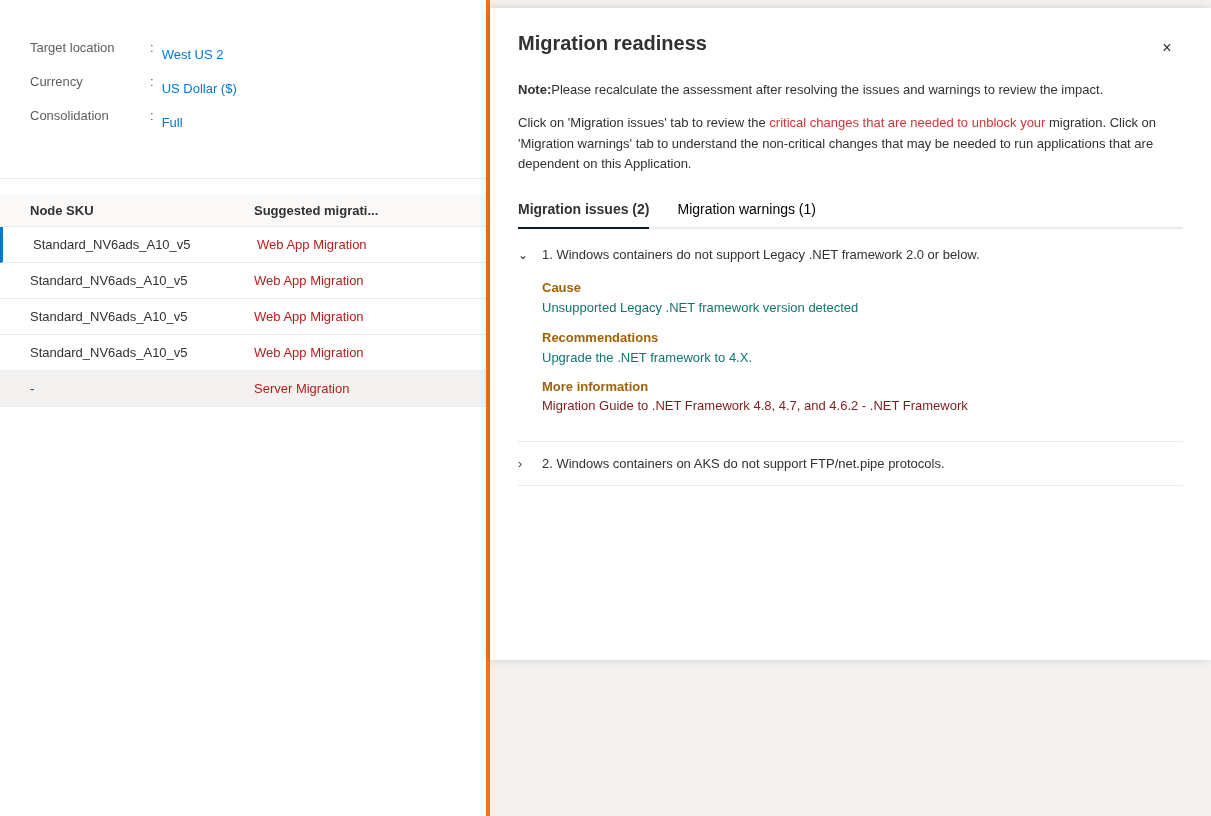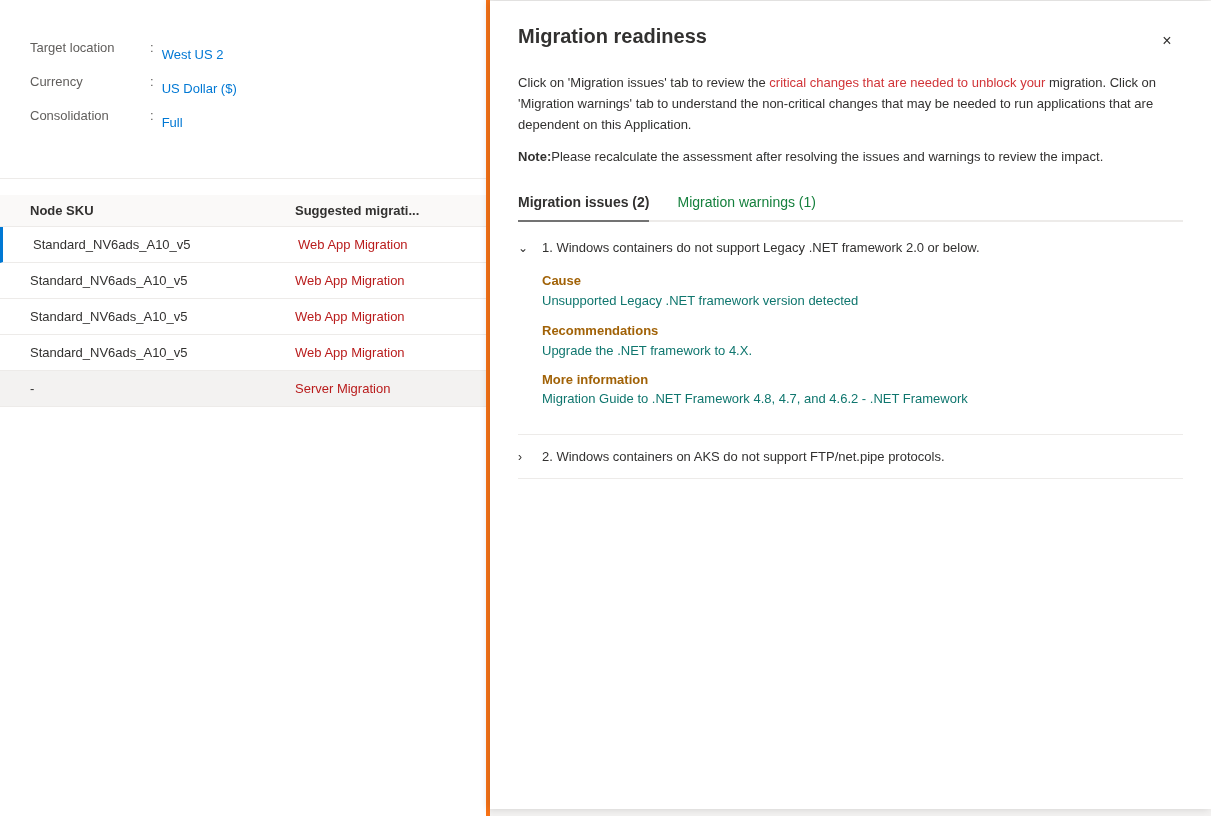--- a/index.html
+++ b/index.html
@@ -64,21 +64,21 @@
     .table-header {
       display: flex;
       padding: 8px 30px;
       border-bottom: 1px solid #edebe9;
       font-size: 13px;
       font-weight: 600;
       color: #323130;
       background: #faf9f8;
     }
 
-    .col-node { width: 265px; }
+    .col-node { width: 224px; }
     .col-migration { flex: 1; }
 
     .table-row {
       display: flex;
       padding: 10px 30px;
       border-bottom: 1px solid #edebe9;
       font-size: 13px;
       align-items: center;
     }
 
@@ -95,23 +95,23 @@
       cursor: pointer;
     }
 
     .row-accent {
       border-left: 3px solid #0078d4;
     }
 
     
     .right-panel {
       position: absolute;
-      left: 490px; top: 1px;
+      left: 490px; top: 8px;
       width: 721px;
-      height: 808px;
+      height: 652px;
       background: #ffffff;
       box-shadow: -2px 0 8px rgba(0,0,0,0.15);
       display: flex;
       flex-direction: column;
       overflow: hidden;
     }
 
     .panel-header {
       display: flex;
       justify-content: space-between;
@@ -167,30 +167,30 @@
       border-bottom: 2px solid #edebe9;
       margin-top: 16px;
       flex-shrink: 0;
     }
 
     .tab {
       padding: 10px 0;
       margin-right: 28px;
       cursor: pointer;
       font-size: 14px;
-      color: #15803d;
+      color: #000000;
       border-bottom: 2px solid transparent;
       margin-bottom: -2px;
       white-space: nowrap;
     }
 
     .tab.active {
       color: #323130;
       font-weight: 600;
-      border-bottom: 2px solid #737373;
+      border-bottom: 2px solid #0f172a;
     }
 
     
     .issues-list {
       margin-top: 4px;
     }
 
     .issue-item {
       border-bottom: 1px solid #edebe9;
     }
@@ -232,21 +232,21 @@
     }
 
     .issue-section-text {
       font-size: 13px;
       color: #0f766e;
       line-height: 1.5;
     }
 
     .issue-section-link {
       font-size: 13px;
-      color: #0f766e;
+      color: #7f1d1d;
       text-decoration: none;
       cursor: pointer;
     }
   </style>
 </head>
 <body>
 
 <div class="left-panel">
   <div class="left-info">
     <div class="left-info-row">
@@ -297,24 +297,24 @@
   </div>
 </div>
 
 <div class="right-panel">
   <div class="panel-header">
     <h2 class="panel-title">Migration readiness</h2>
     <button class="close-btn">×</button>
   </div>
   <div class="panel-body">
     <p class="intro-text">
-      <span>Click on 'Migration issues' tab to review the </span><span class="highlight-red">critical changes that are needed to unblock your</span><span> migration. Click on 'Migration warnings' tab to understand the non-critical changes that may be needed to run applications that are dependent on this Application.</span>
+      <span class="bold">Note:</span><span>Please recalculate the assessment after resolving the issues and warnings to review the impact.</span>
     </p>
     <p class="intro-text">
-      <span class="bold">Note:</span><span>Please recalculate the assessment after resolving the issues and warnings to review the impact.</span>
+      <span>Click on 'Migration issues' tab to review the </span><span class="highlight-red">critical changes that are needed to unblock your</span><span> migration. Click on 'Migration warnings' tab to understand the non-critical changes that may be needed to run applications that are dependent on this Application.</span>
     </p>
 
     <div class="tabs">
       <div class="tab active">Migration issues (2)</div>
       <div class="tab">Migration warnings (1)</div>
     </div>
 
     <div class="issues-list">
 
       <div class="issue-item">

